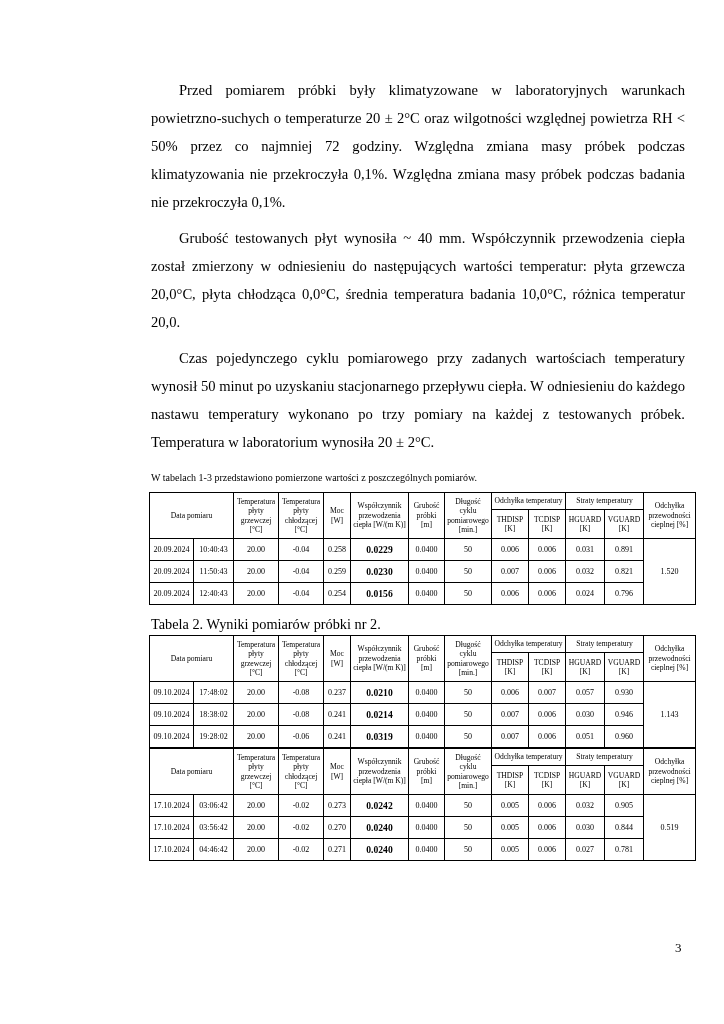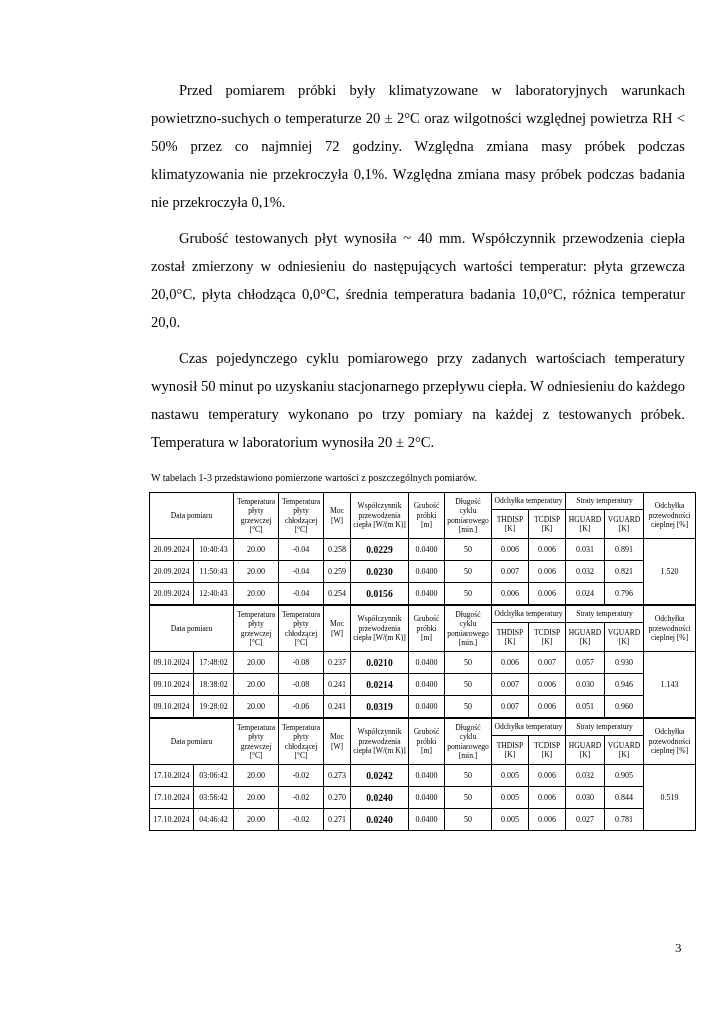--- a/index.html
+++ b/index.html
@@ -170,20 +170,21 @@
               <td>50</td>
               <td>0.006</td>
               <td>0.006</td>
               <td>0.024</td>
               <td>0.796</td>
             </tr>
           </tbody>
         </table>
       </div>
 
+    <p class="caption">Tabela 2. Wyniki pomiarów próbki nr 2.</p>
     <div>
         <table class="results">
           <colgroup>
             <col style="width: 44px;">
             <col style="width: 40px;">
             <col style="width: 45px;">
             <col style="width: 45px;">
             <col style="width: 27px;">
             <col style="width: 58px;">
             <col style="width: 36px;">

